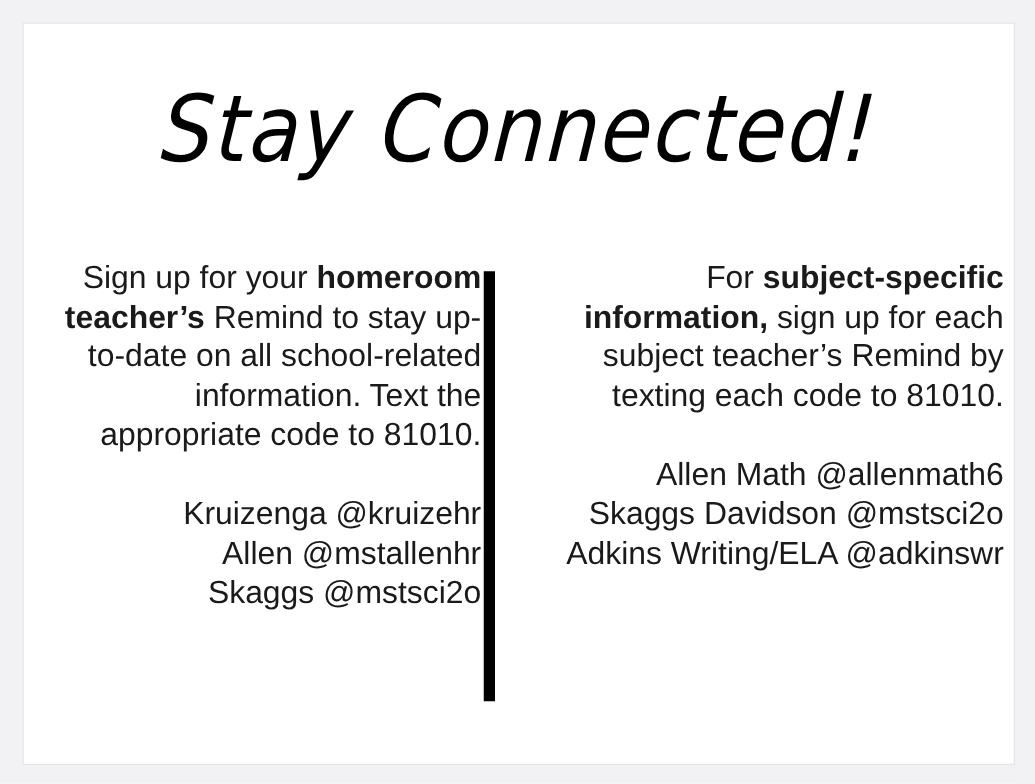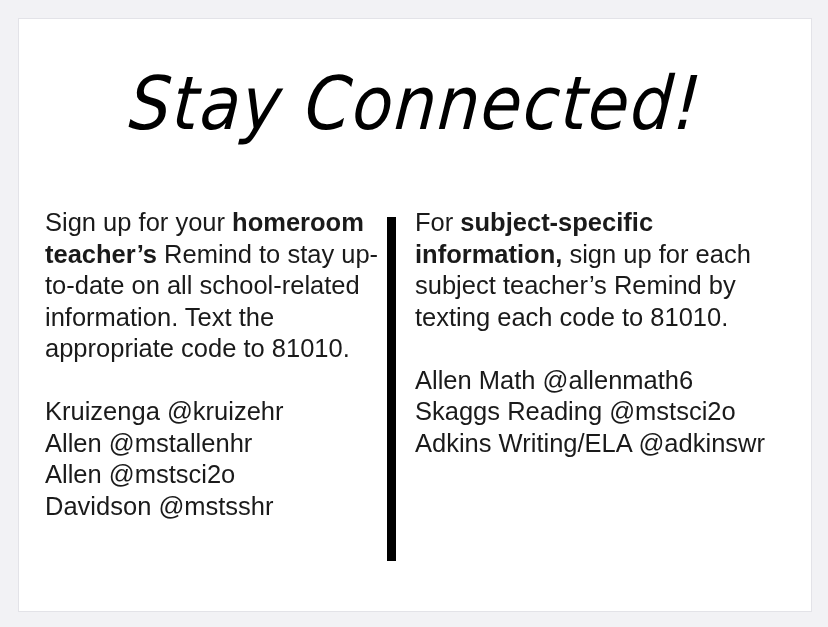--- a/index.html
+++ b/index.html
@@ -53,20 +53,21 @@
     height: 400px;
   }
 
   .col {
     position: absolute;
     top: 0;
     font-size: 25.5px;
     line-height: 31.5px;
     color: #1a1a1a;
     font-weight: 400;
+    text-align: right;
   }
 
   .col-left {
     left: 26px;
     width: 340px;
   }
 
   .col-right {
     left: 396px;
     width: 388px;
@@ -110,31 +111,30 @@
     <div class="divider"></div>
 
     <div class="col col-left">
       <p class="para"><span>Sign up for your </span><b class="bold">homeroom teacher’s</b><span> Remind to stay up-to-date on all school-related information. Text the appropriate code to 81010.</span></p>
 
       <div class="para-gap"></div>
 
       <div class="list">
         <div class="line">Kruizenga @kruizehr</div>
         <div class="line">Allen @mstallenhr</div>
-        <div class="line">Allen @mstsci2o</div>
-        <div class="line">Davidson @mstsshr</div>
+        <div class="line">Skaggs @mstsci2o</div>
       </div>
     </div>
 
     <div class="col col-right">
       <p class="para"><span>For </span><b class="bold">subject-specific information,</b><span> sign up for each subject teacher’s Remind by texting each code to 81010.</span></p>
 
       <div class="para-gap"></div>
 
       <div class="list">
         <div class="line">Allen Math @allenmath6</div>
-        <div class="line">Skaggs Reading @mstsci2o</div>
+        <div class="line">Skaggs Davidson @mstsci2o</div>
         <div class="line">Adkins Writing/ELA @adkinswr</div>
       </div>
     </div>
 
   </div>
 </div>
 
 </body></html>

